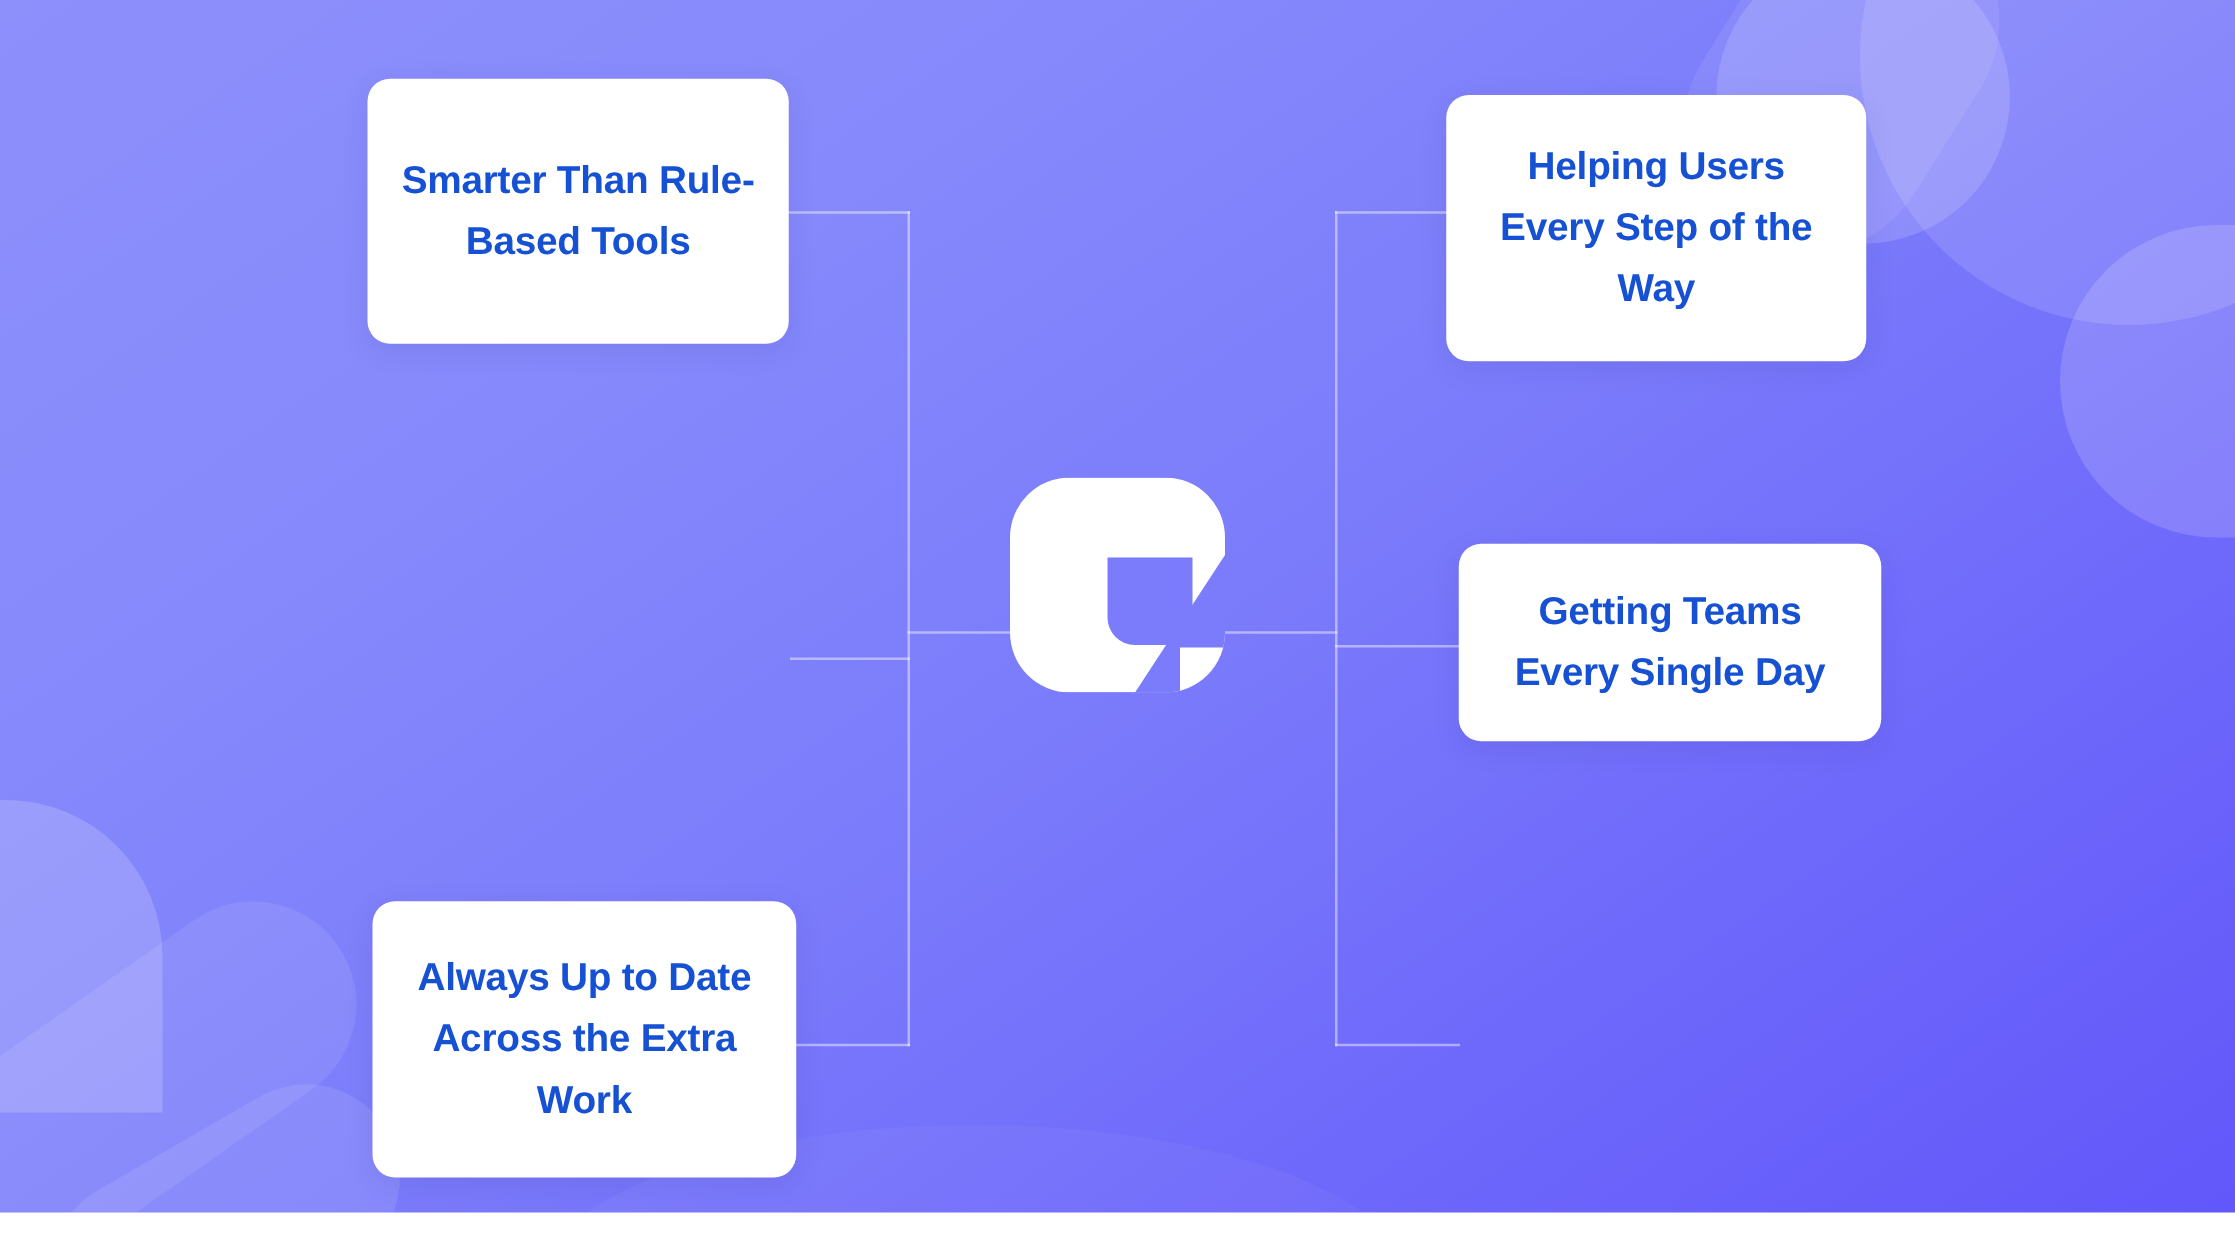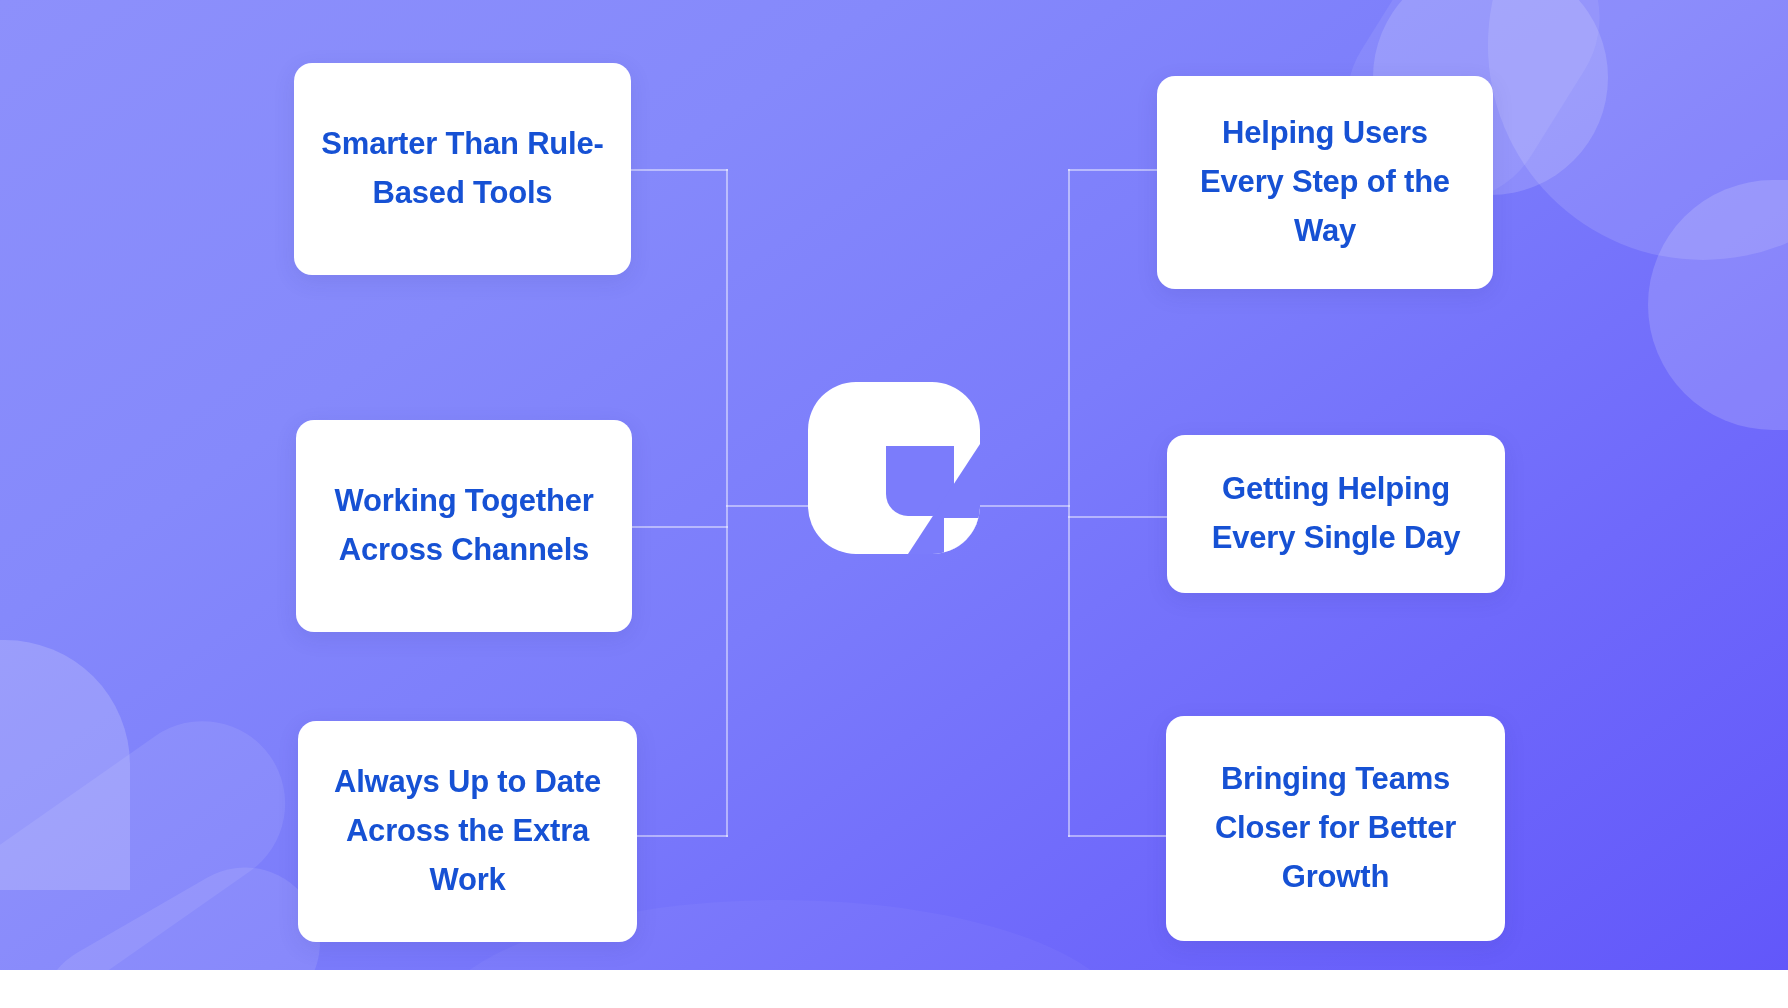--- a/index.html
+++ b/index.html
@@ -156,30 +156,24 @@
         <path d="M172 62 L100 172 L172 172 Z" fill="#7b7cfb"></path>
 
         <path d="M136 136 H172 V172 H136 Z" fill="#ffffff"></path>
       </g>
     </svg>
   </div>
 
   <div class="card" id="card-l1">
     <div class="card-text">Smarter Than Rule-Based Tools</div>
   </div>
-  <div class="card" id="card-l2">
-    <div class="card-text">Working Together Across Channels</div>
-  </div>
   <div class="card" id="card-l3">
     <div class="card-text">Always Up to Date Across the Extra Work</div>
   </div>
 
   <div class="card" id="card-r1">
     <div class="card-text">Helping Users Every Step of the Way</div>
   </div>
   <div class="card" id="card-r2">
-    <div class="card-text">Getting Helping Every Single Day</div>
-  </div>
-  <div class="card" id="card-r3">
-    <div class="card-text">Bringing Teams Closer for Better Growth</div>
+    <div class="card-text">Getting Teams Every Single Day</div>
   </div>
 
 </div>
 
 </body></html>

